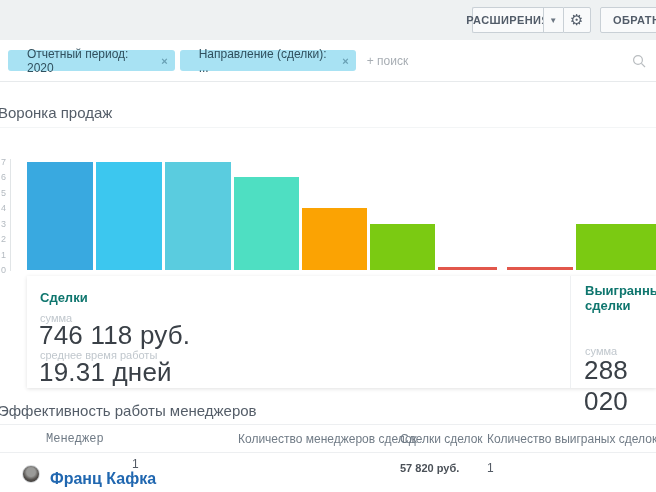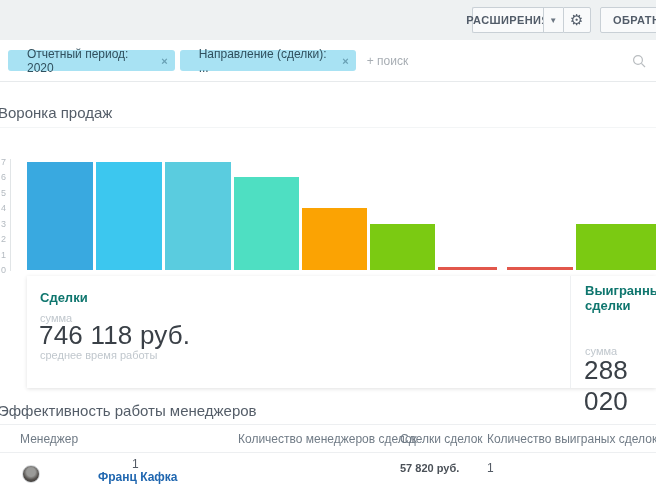--- a/index.html
+++ b/index.html
@@ -65,22 +65,22 @@
   .w-sum { left:557px; top:79px; }
 
   
   .tbl-line { position:absolute; left:0; width:656px; height:1px; background:#edeff1; }
   .th { position:absolute; top:432px; font-size:12px; color:#707b86; white-space:nowrap; }
   .td { position:absolute; font-size:12px; color:#535b65; white-space:nowrap; }
   .td-sum { font-size:11px; font-weight:700; color:#4b5158; }
   .avatar { position:absolute; left:22px; top:465px; width:18px; height:18px; border-radius:50%;
             background:radial-gradient(circle at 50% 38%, #9a9a98 0 34%, #55514e 60%, #2e2c2a 100%);
             border:1px solid #d7dadd; cursor:pointer; }
-  .mgr-name { position:absolute; left:50px; top:470px; font-size:12px; font-weight:700;
-              color:#2067b0; cursor:pointer;margin-left:48px; }
+  .mgr-name { position:absolute; left:50px; top:470px; font-size:16px; font-weight:700;
+              color:#2067b0; cursor:pointer; }
 </style>
 </head>
 <body>
 
 <div id="page">
 
   <div class="topbar">
     <div class="btn-group grp1">
       <div class="btn btn-ext">РАСШИРЕНИЯ</div>
       <div class="btn btn-arrow">▼</div>
@@ -128,30 +128,31 @@
       <span class="ytick" style="top: 172.42px;">6</span>
       <span class="ytick" style="top: 156.99px;">7</span>
     </div>
 
   <div class="panel">
     <div class="panel-divider"></div>
     <div class="p-title d-title">Сделки</div>
     <div class="p-label d-sum-label">сумма</div>
     <div class="p-big d-sum">746 118 руб.</div>
     <div class="p-label d-avg-label">среднее время работы</div>
+    <div class="p-big d-avg">19.31 дней</div>
     <div class="p-title w-title">Выигранные сделки</div>
     <div class="p-label w-sum-label">сумма</div>
     <div class="p-big w-sum">288 020</div>
   </div>
 
   <div class="section-title t-managers">Эффективность работы менеджеров</div>
   <div class="tbl-line" style="top:424px;"></div>
   <div class="tbl-line" style="top:452px;"></div>
 
-  <div class="th" style="left:20px;">Менеджер</div>
+  <div class="th" style="left:46px;font-family:Liberation Mono, monospace;">Менеджер</div>
   <div class="th" style="left:238px;">Количество менеджеров сделок</div>
   <div class="th" style="left:400px;">Сделки сделок</div>
   <div class="th" style="left:487px;">Количество выиграных сделок</div>
 
   <div>
     <div class="avatar"></div>
     <div class="mgr-name">Франц Кафка</div>
     <div class="td" style="left:132px; top:457px;">1</div>
     <div class="td" style="left:238px; top:462px;"></div>
     <div class="td td-sum" style="left:400px; top:462px;">57 820 руб.</div>

